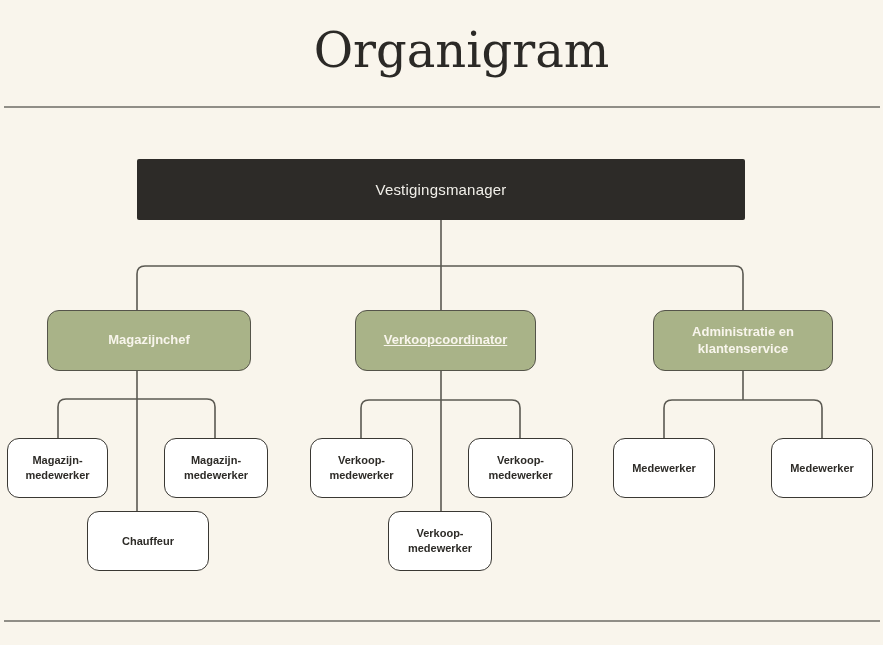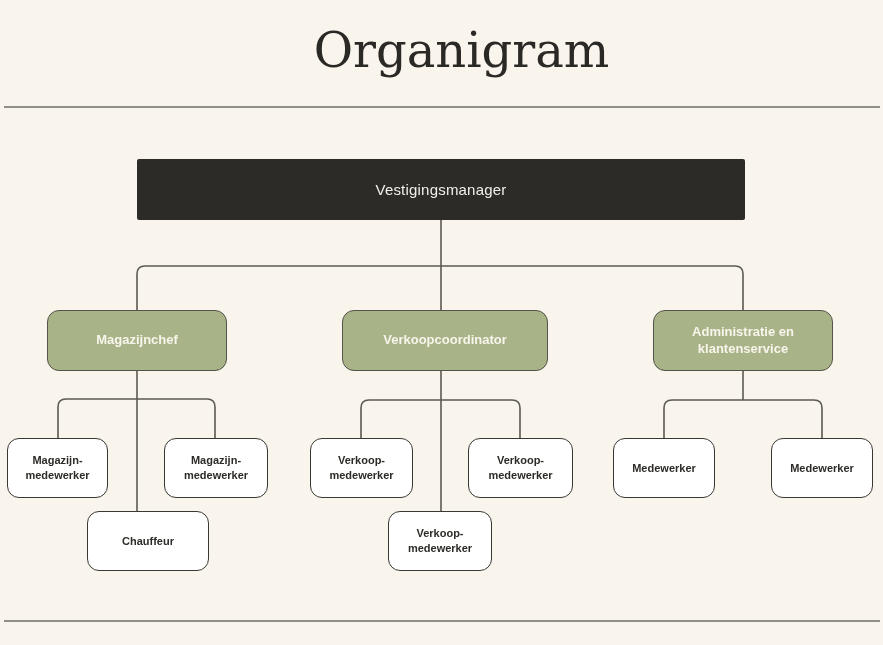--- a/index.html
+++ b/index.html
@@ -61,22 +61,22 @@
     top:310px;height:61px;
     background:var(--branch-fill);
     border:1.5px solid var(--branch-border);
     border-radius:12px;
     color:var(--branch-text);
     font-size:13px;
     font-weight:700;
     line-height:1.3;
     padding:0 10px;
   }
-  .branch-0{left:47px;width:180px;}
-  .branch-1{left:342px;width:206px;}
+  .branch-0{left:47px;width:204px;}
+  .branch-1{left:355px;width:181px;text-decoration:underline;}
   .branch-2{left:653px;width:180px;}
   .node-leaf{
     background:var(--leaf-fill);
     border:1.6px solid var(--leaf-border);
     border-radius:12px;
     color:var(--leaf-text);
     font-size:11px;
     font-weight:700;
     line-height:1.35;
     padding:4px 6px;

